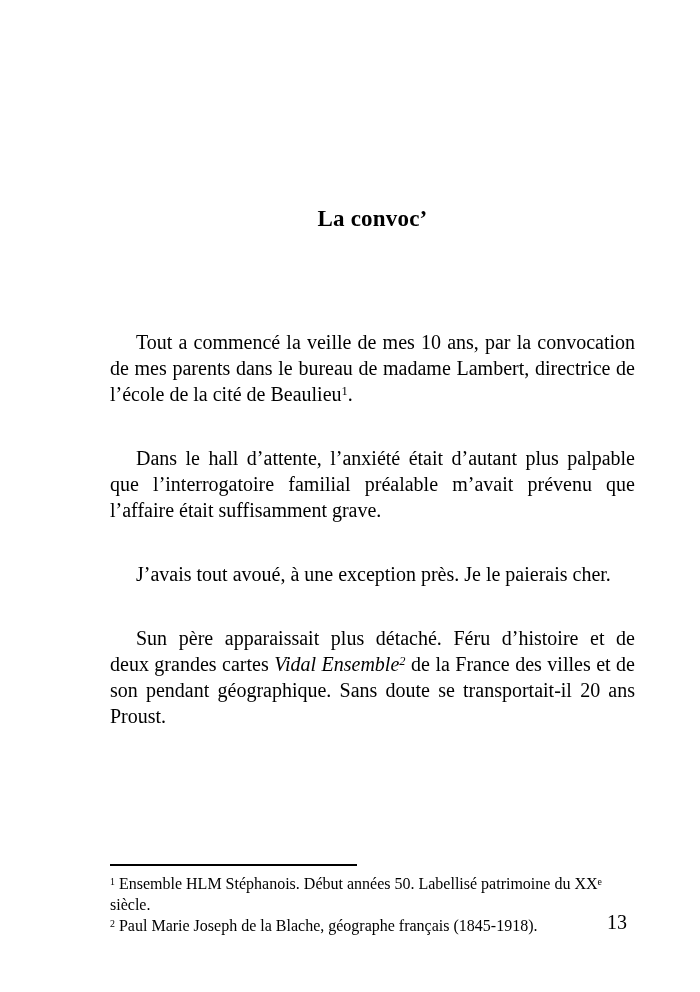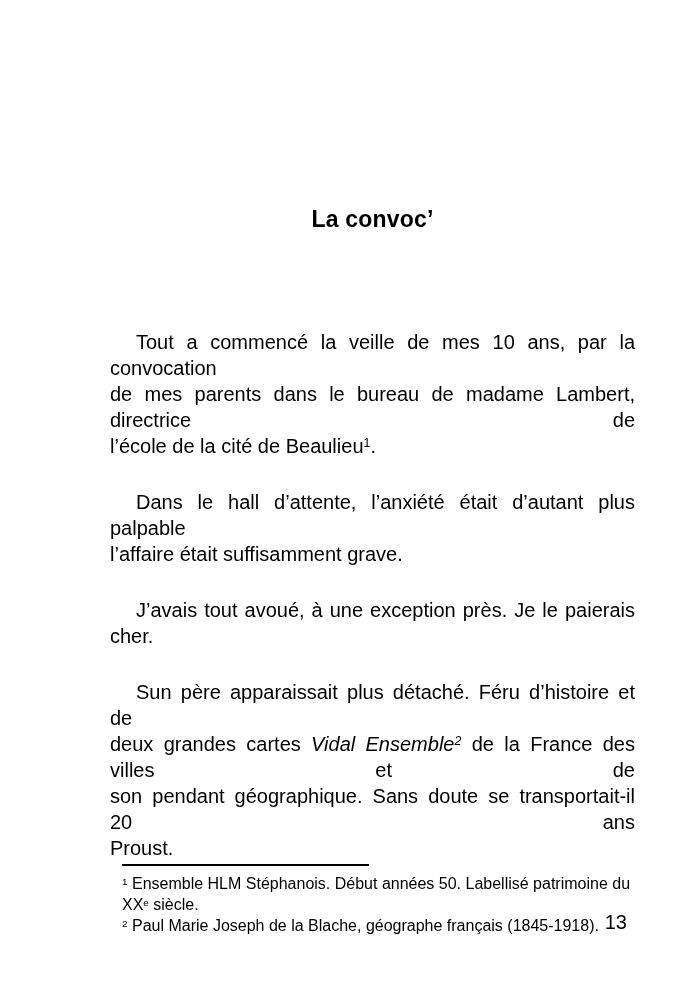--- a/index.html
+++ b/index.html
@@ -2,21 +2,21 @@
 <html><head>
 <meta charset="utf-8">
 <style>
   html, body { margin: 0; padding: 0; background: #ffffff; }
   .page {
     position: relative;
     width: 700px;
     height: 992px;
     background: #ffffff;
     color: #000000;
-    font-family: Liberation Sans, sans-serif;
+    font-family: Liberation Serif, serif;
     overflow: hidden;
   }
   .title {
     position: absolute;
     left: 110px;
     top: 206px;
     width: 525px;
     margin: 0;
     text-align: center;
     font-size: 23px;
@@ -25,38 +25,38 @@
   }
   .body-text {
     position: absolute;
     left: 110px;
     top: 329px;
     width: 525px;
     font-size: 20px;
     line-height: 26px;
   }
   .para { margin: 0; }
-  .para.gap { margin-top: 30px; }
+  .para.gap { margin-top: 38px; }
   .line {
     text-align: justify;
     text-align-last: justify;
   }
   .line.last { text-align-last: left; }
   .para .line:first-child { text-indent: 26px; }
   .it { font-style: italic; }
   sup {
     font-size: 62%;
     vertical-align: baseline;
     position: relative;
     top: -0.45em;
     line-height: 0;
   }
   .fn-area {
     position: absolute;
-    left: 122px;
+    left: 110px;
     top: 864px;
     width: 532px;
   }
   .fn-rule {
     width: 247px;
     height: 2px;
     background: #000000;
   }
   .fn-list {
     margin-top: 7px;
@@ -80,20 +80,21 @@
   <h1 class="title">La convoc’</h1>
 
   <div class="body-text">
       <div class="para">
         <div class="line"><span>Tout a commencé la veille de mes 10 ans, par la convocation</span></div>
         <div class="line"><span>de mes parents dans le bureau de madame Lambert, directrice de</span></div>
         <div class="line last"><span>l’école de la cité de Beaulieu</span><sup>1</sup><span>.</span></div>
       </div>
       <div class="para gap">
         <div class="line"><span>Dans le hall d’attente, l’anxiété était d’autant plus palpable</span></div>
+        <div class="line"><span>que l’interrogatoire familial préalable m’avait prévenu que</span></div>
         <div class="line last"><span>l’affaire était suffisamment grave.</span></div>
       </div>
       <div class="para gap">
         <div class="line last"><span>J’avais tout avoué, à une exception près. Je le paierais cher.</span></div>
       </div>
       <div class="para gap">
         <div class="line"><span>Sun père apparaissait plus détaché. Féru d’histoire et de</span></div>
         <div class="line"><span>deux grandes cartes </span><span class="it">Vidal Ensemble</span><sup class="it">2</sup><span> de la France des villes et de</span></div>
         <div class="line"><span>son pendant géographique. Sans doute se transportait-il 20 ans</span></div>
         <div class="line last"><span>Proust.</span></div>

